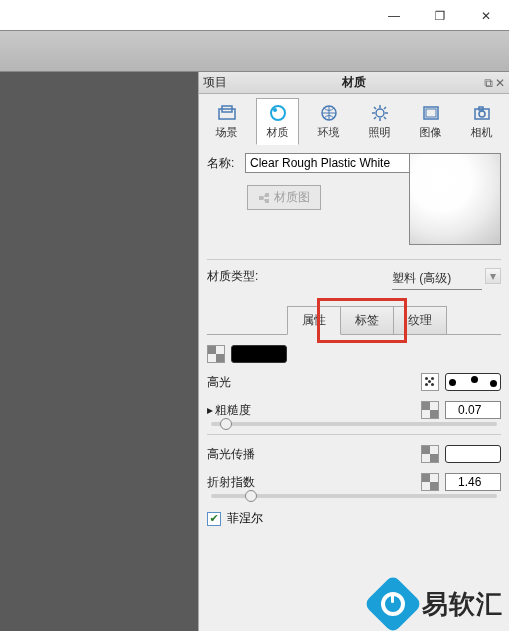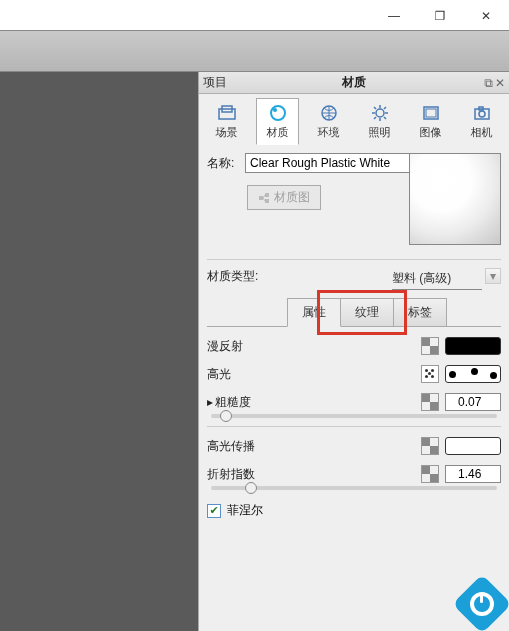--- a/index.html
+++ b/index.html
@@ -26,21 +26,21 @@
 .preview-wrap{float:right;width:92px;height:92px;border:1px solid #888;margin-left:6px;margin-bottom:6px;background:radial-gradient(circle at 35% 30%,#fff 0%,#fefefe 35%,#ececec 62%,#dcdcdc 78%,#c8c8c8 100%);position:relative}
 .top-block{overflow:hidden}
 .btn{display:inline-flex;align-items:center;gap:4px;border:1px solid #aaa;background:linear-gradient(#f6f6f6,#e6e6e6);padding:3px 10px;cursor:pointer;color:#333}
 .btn.disabled{color:#a0a0a0;background:#e8e8e8}
 .btn-row{margin:6px 0 6px 40px}
 .sep{height:1px;background:#ccc;margin:8px 0}
 .type-row{display:flex;}
 .type-lbl{flex:1;color:#222}
 .type-select{width:90px;border:none;border-bottom:1px solid #888;background:transparent;color:#333;padding:2px 0}
 .type-arrow{width:16px;text-align:center;color:#888;border:1px solid #ccc;background:linear-gradient(#f6f6f6,#e0e0e0);height:16px;line-height:14px;margin-left:3px}
-.subtabs{display:flex;margin-top:8px;position:relative}
+.subtabs{display:flex;margin-top:16px;position:relative}
 .subtabs-pad{width:80px}
 .subtab{padding:5px 14px;border:1px solid #aaa;background:linear-gradient(#f0f0f0,#dcdcdc);color:#333;cursor:pointer;margin-right:-1px;position:relative}
 .subtab.active{background:#efefef;border-bottom:1px solid #efefef;z-index:2}
 .subtab-line{position:absolute;left:0;right:0;bottom:0;height:1px;background:#aaa;z-index:1}
 .redbox{position:absolute;border:3px solid #d9372a;width:90px;height:45px;pointer-events:none;z-index:9}
 .prop-row{display:flex;align-items:center;margin-top:10px}
 .prop-lbl{flex:1;color:#222;display:flex;align-items:center;gap:2px}
 .tex-btn{width:18px;height:18px;border:1px solid #999;background:#f0f0f0;margin-right:6px;display:flex}
 .tex-btn::before{content:"";width:50%;height:50%;background:#888}
 .tex-btn::after{content:"";width:50%;height:50%;background:#888;margin-top:50%}
@@ -164,28 +164,27 @@
 
       <div class="type-row">
         <span class="type-lbl">材质类型:</span>
         <span class="type-select">塑料 (高级)</span>
         <span class="type-arrow">▾</span>
       </div>
 
       <div class="subtabs">
         <div class="subtabs-pad"></div>
         <div class="subtab active">属性</div>
+        <div class="subtab">标签</div>
         <div class="subtab">纹理</div>
-        <div class="subtab">标签</div>
         <div class="subtab-line"></div>
         <div class="redbox" style="left:110px;top:-8px"></div>
       </div>
 
       <div class="prop-row">
-        <span class="prop-lbl">漫反射</span>
         <span class="tex-btn"></span>
         <span class="swatch" style="background:#000"></span>
       </div>
 
       <div class="prop-row">
         <span class="prop-lbl">高光</span>
         <span class="dots-btn"></span>
         <span class="swatch" style="background:#fff;position:relative">
             <span style="position:absolute;width:7px;height:7px;background:#000;border-radius:50%;left:3px;top:5px"></span>
             <span style="position:absolute;width:7px;height:7px;background:#000;border-radius:50%;left:25px;top:2px"></span>
@@ -229,13 +228,14 @@
       </div>
 
     </div>
   </div>
 </div>
 
 <div class="watermark">
   <div class="wm-badge">
       <div class="wm-badge-inner"></div>
     </div>
+  <div class="wm-text">易软汇</div>
 </div>
 
 </body></html>

